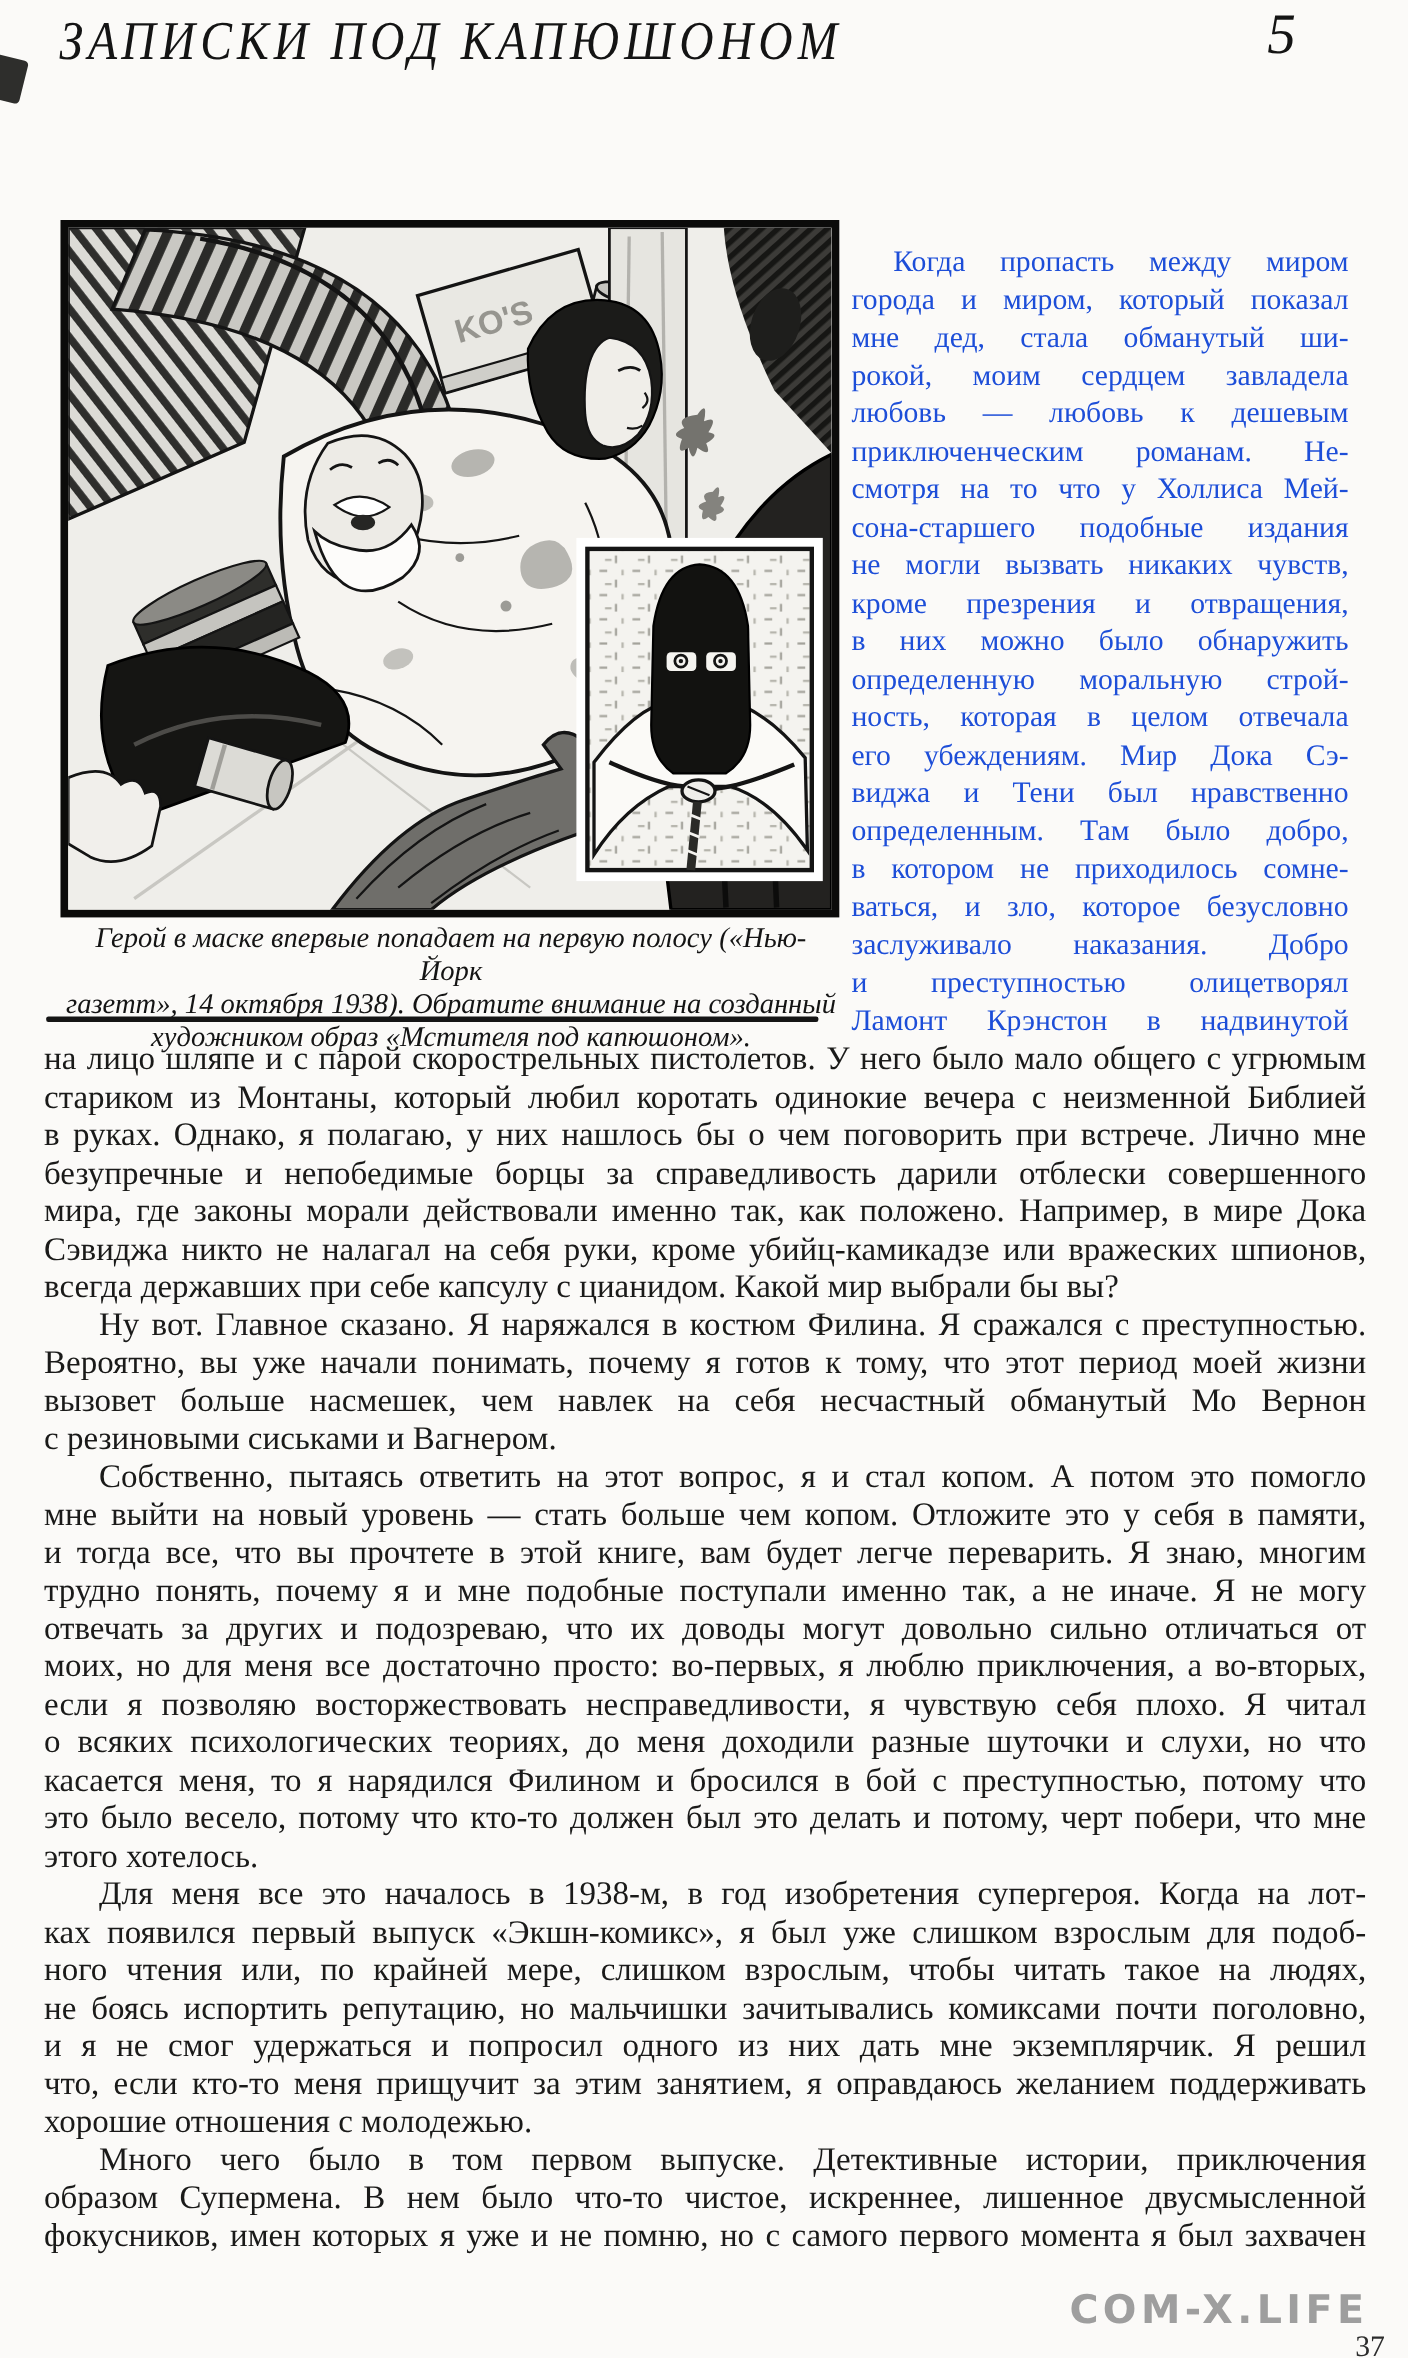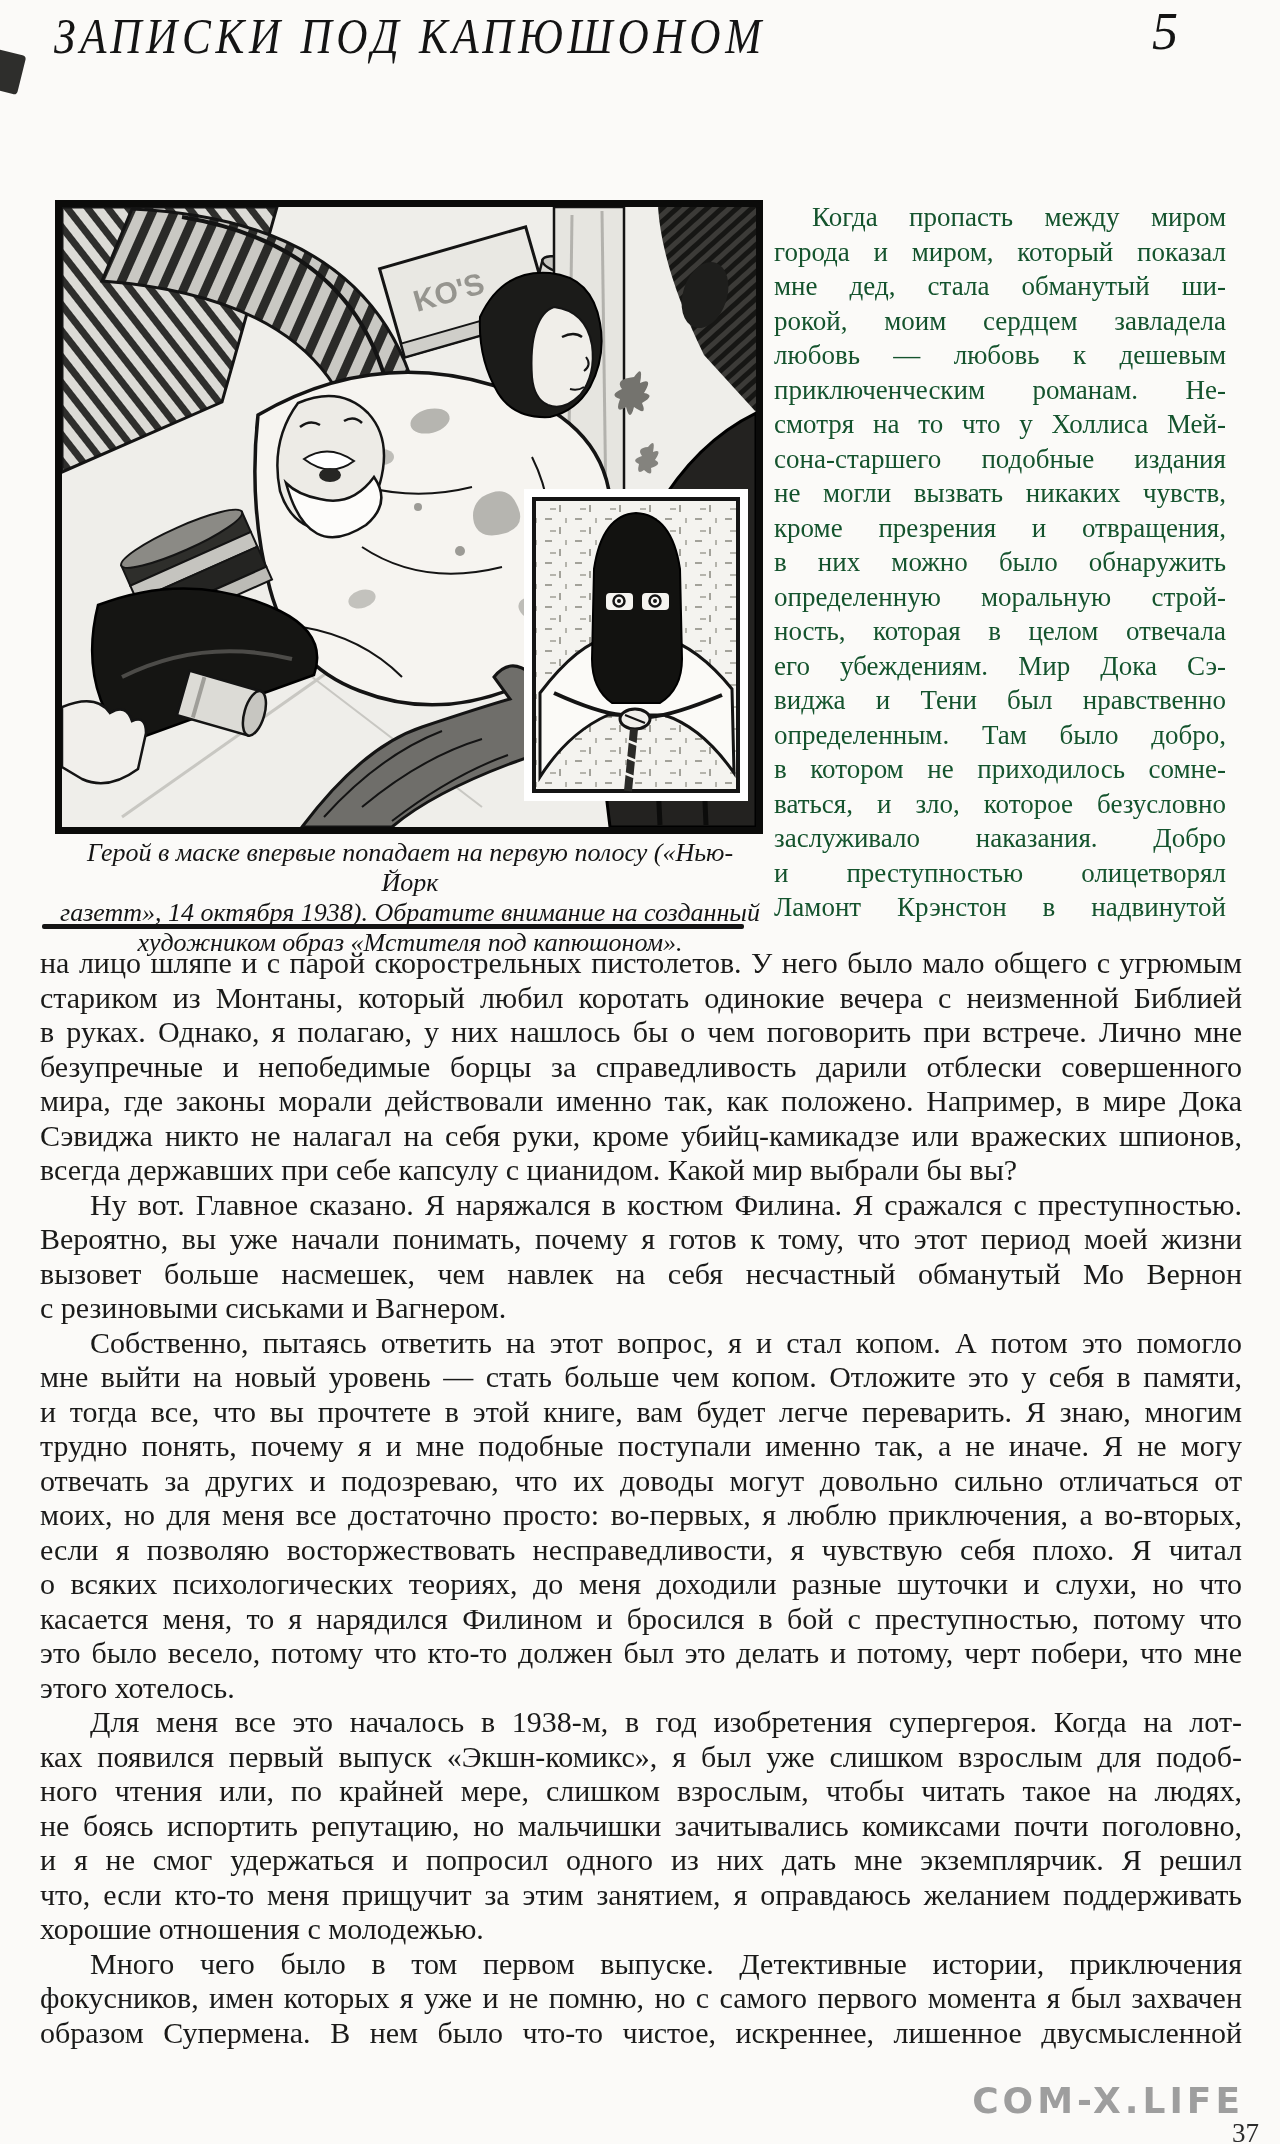--- a/index.html
+++ b/index.html
@@ -36,22 +36,22 @@
     position:absolute;left:48px;top:838px;width:712px;
     font-style:italic;font-size:26px;line-height:30px;
     text-align:center;color:#141414;
   }
   .divider{
     position:absolute;left:42px;top:924px;width:702px;height:5px;
     background:#151515;border-radius:2px;
   }
   
   .rightcol{
-    position:absolute;left:774px;top:200px;width:452px;
-    font-size:27px;line-height:34.5px;color:#14532d;
+    position:absolute;left:774px;top:220px;width:452px;
+    font-size:27px;line-height:34.5px;color:#1d4ed8;
   }
   .bodytext{
     position:absolute;left:40px;top:946px;width:1202px;
     font-size:30px;line-height:34.5px;color:#1a1a19;
   }
   .tline{
     text-align:justify;text-align-last:justify;
     white-space:normal;
   }
   .tline.endline{text-align-last:left;}
@@ -290,19 +290,19 @@
       <div class="tline indent">Для меня все это началось в 1938-м, в год изобретения супергероя. Когда на лот-</div>
       <div class="tline">ках появился первый выпуск «Экшн-комикс», я был уже слишком взрослым для подоб-</div>
       <div class="tline">ного чтения или, по крайней мере, слишком взрослым, чтобы читать такое на людях,</div>
       <div class="tline">не боясь испортить репутацию, но мальчишки зачитывались комиксами почти поголовно,</div>
       <div class="tline">и я не смог удержаться и попросил одного из них дать мне экземплярчик. Я решил</div>
       <div class="tline">что, если кто-то меня прищучит за этим занятием, я оправдаюсь желанием поддерживать</div>
       <div class="tline endline">хорошие отношения с молодежью.</div>
     </div>
     <div class="pblock">
       <div class="tline indent">Много чего было в том первом выпуске. Детективные истории, приключения</div>
+      <div class="tline">образом Супермена. В нем было что-то чистое, искреннее, лишенное двусмысленной</div>
       <div class="tline">фокусников, имен которых я уже и не помню, но с самого первого момента я был захвачен</div>
-      <div class="tline">образом Супермена. В нем было что-то чистое, искреннее, лишенное двусмысленной</div>
     </div>
   </div>
 
 <div class="watermark">COM-X.LIFE</div>
 <div class="pagenum-bottom">37</div>
 
 </body></html>

